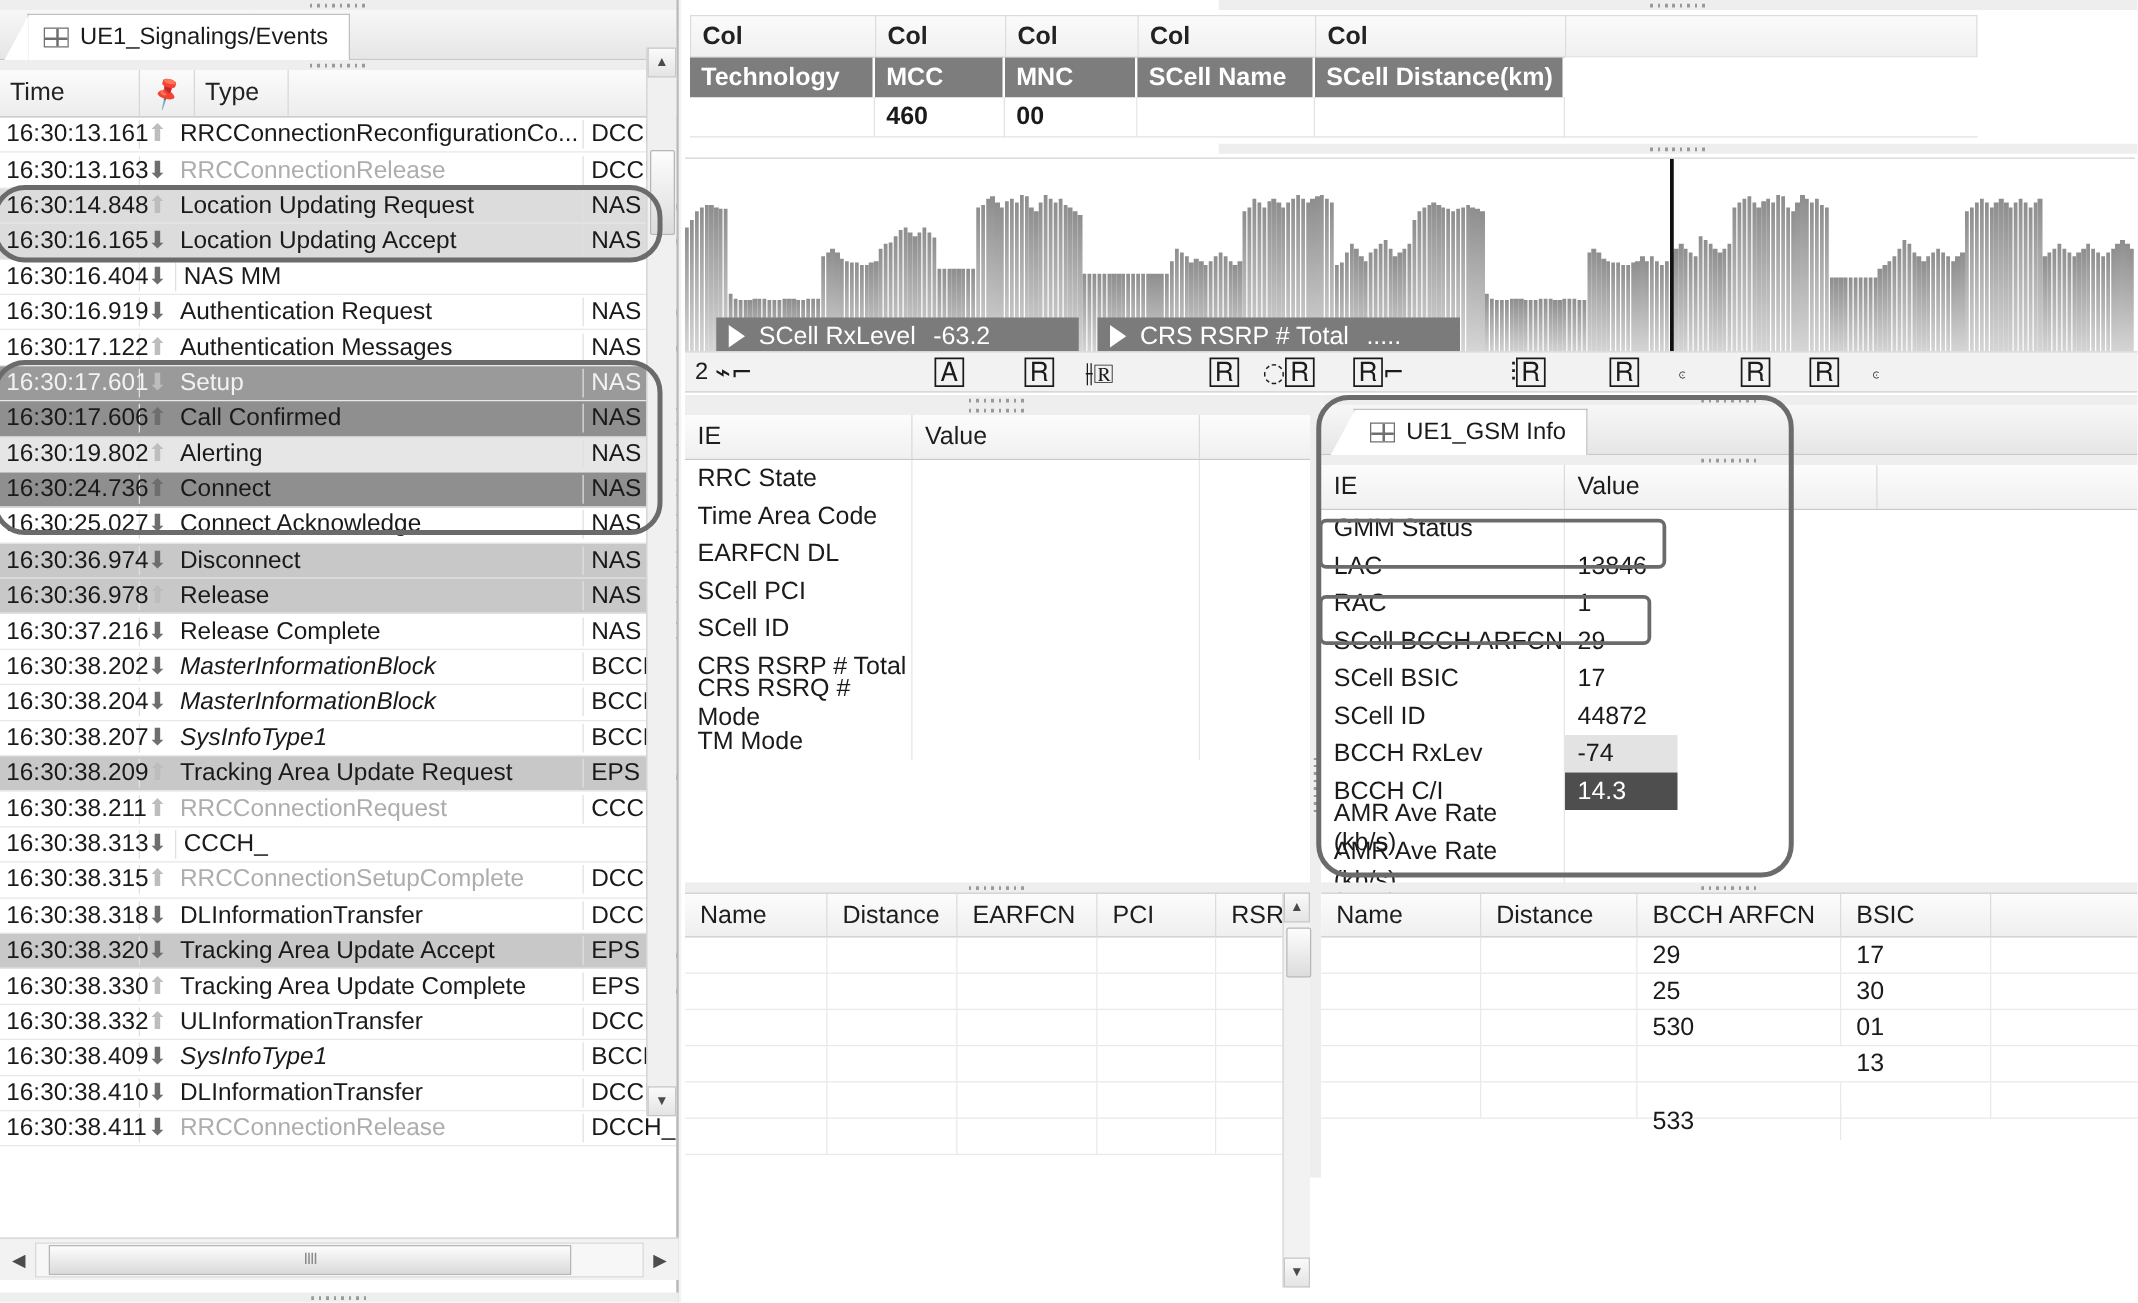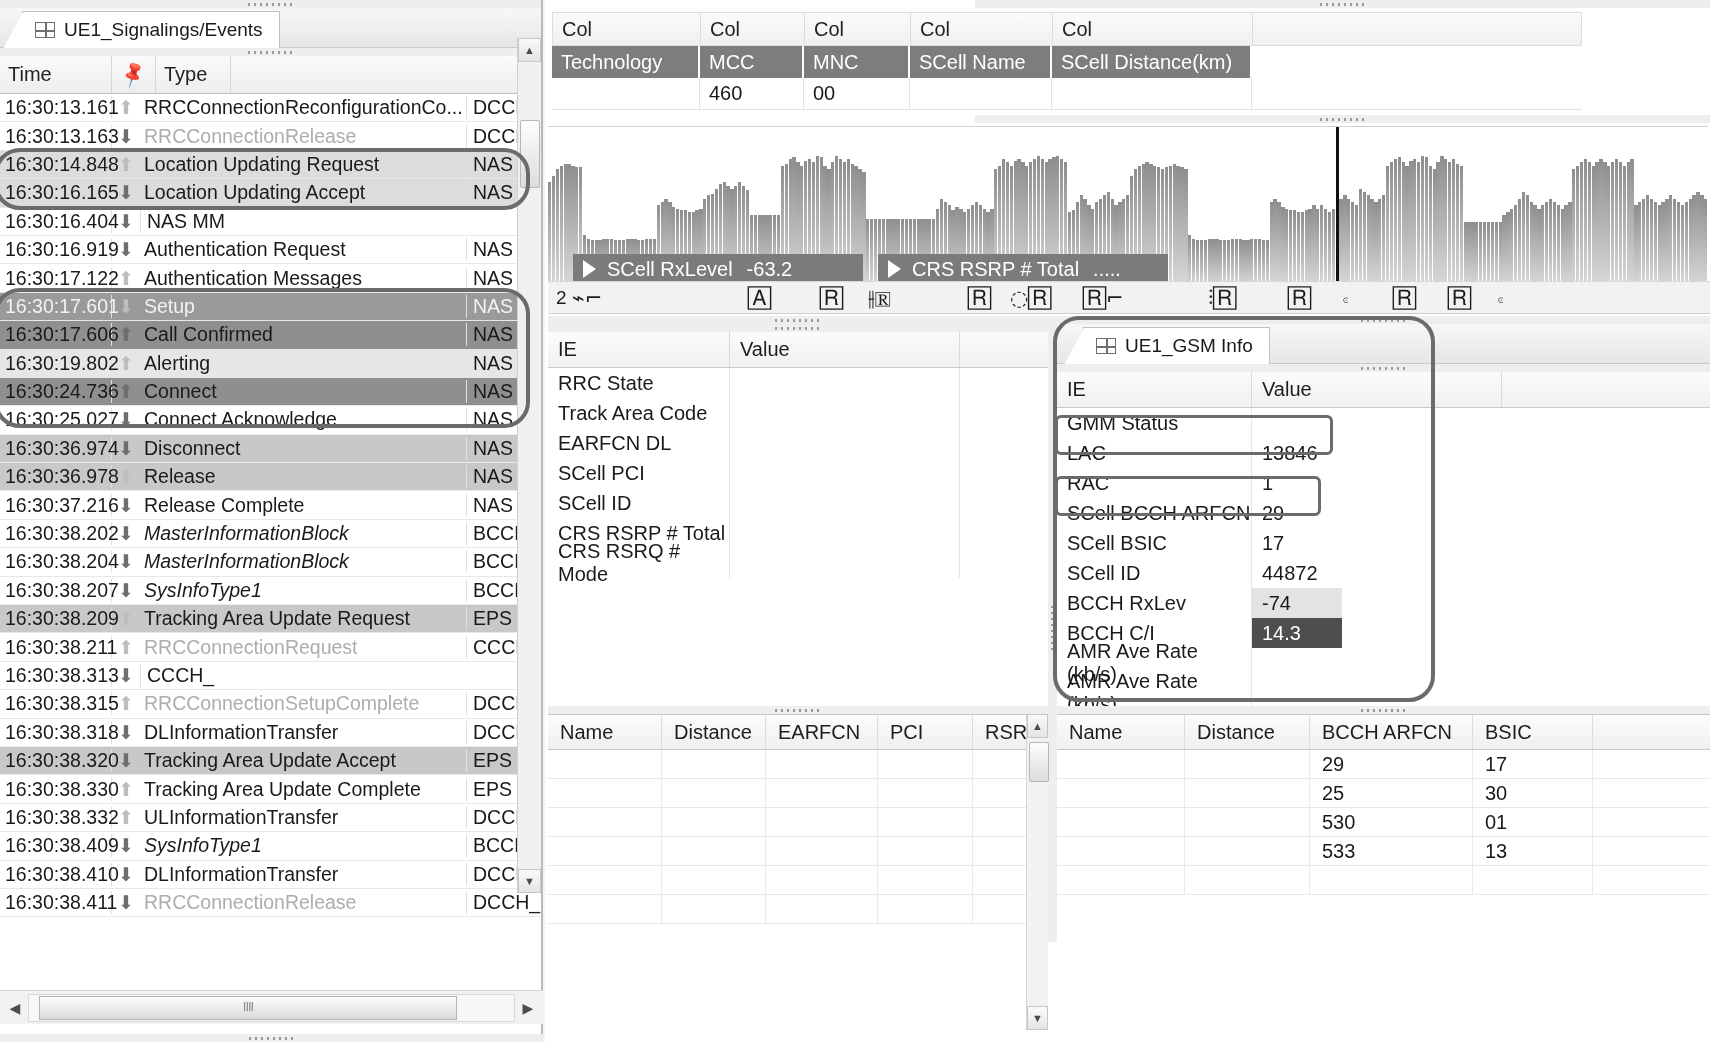--- a/index.html
+++ b/index.html
@@ -103,21 +103,21 @@
   .hTrack{ flex:1; height:28px; position:relative; background:#f7f7f7; border:1px solid #d8d8d8; }
   .hThumb{ position:absolute; left:10px; top:1px; width:418px; height:24px;
            background:linear-gradient(#fdfdfd,#dadada); border:1px solid #b5b5b5; }
   .hThumb::after{ content:"IIII"; position:absolute; left:50%; top:2px; transform:translateX(-50%);
                   font-size:13px; color:#8c8c8c; letter-spacing:-1px; }
 
   
   #rightArea{ position:absolute; left:545px; top:0; width:1165px; height:1042px; background:#ffffff; }
 
   
-  #colTable{ position:absolute; left:7px; top:12px; right:14px; }
+  #colTable{ position:absolute; left:7px; top:12px; right:14px;font-weight:bold; }
   .colRow{ display:flex; }
   .colHdr .cell{
     height:34px; background:linear-gradient(#fbfbfb,#f0f0f0);
     border:1px solid #dcdcdc; border-right:none;
     display:flex; align-items:center; padding-left:9px; font-size:20px; color:#222;
   }
   .colHdr .cell:last-child{ border-right:1px solid #dcdcdc; }
   .colNames .cell{
     height:32px; background:#7d7d7d; color:#ffffff;
     border-right:2px solid #ffffff;
@@ -783,21 +783,21 @@
       <div style="width:230px;">Value</div>
       <div style="flex:1;border-right:none;"></div>
     </div>
     <div id="lteRows">
         <div class="ieRow">
           <div class="ie" style="width: 182px;">RRC State</div>
           <div class="val" style="width: 230px; border-right: 1px solid rgb(230, 230, 230);"></div>
           <div class="val" style="flex: 1 1 0%;"></div>
         </div>
         <div class="ieRow">
-          <div class="ie" style="width: 182px;">Track Area Code</div>
+          <div class="ie" style="width: 182px;">Time Area Code</div>
           <div class="val" style="width: 230px; border-right: 1px solid rgb(230, 230, 230);"></div>
           <div class="val" style="flex: 1 1 0%;"></div>
         </div>
         <div class="ieRow">
           <div class="ie" style="width: 182px;">EARFCN DL</div>
           <div class="val" style="width: 230px; border-right: 1px solid rgb(230, 230, 230);"></div>
           <div class="val" style="flex: 1 1 0%;"></div>
         </div>
         <div class="ieRow">
           <div class="ie" style="width: 182px;">SCell PCI</div>
@@ -809,20 +809,25 @@
           <div class="val" style="width: 230px; border-right: 1px solid rgb(230, 230, 230);"></div>
           <div class="val" style="flex: 1 1 0%;"></div>
         </div>
         <div class="ieRow">
           <div class="ie" style="width: 182px;">CRS RSRP # Total</div>
           <div class="val" style="width: 230px; border-right: 1px solid rgb(230, 230, 230);"></div>
           <div class="val" style="flex: 1 1 0%;"></div>
         </div>
         <div class="ieRow">
           <div class="ie" style="width: 182px;">CRS RSRQ # Mode</div>
+          <div class="val" style="width: 230px; border-right: 1px solid rgb(230, 230, 230);"></div>
+          <div class="val" style="flex: 1 1 0%;"></div>
+        </div>
+        <div class="ieRow">
+          <div class="ie" style="width: 182px;">TM Mode</div>
           <div class="val" style="width: 230px; border-right: 1px solid rgb(230, 230, 230);"></div>
           <div class="val" style="flex: 1 1 0%;"></div>
         </div>
       </div>
   </div>
 
   <div class="infoPanel" style="left:1057px;top:316px;width:653px;height:390px;">
     <div class="grip"></div>
     <div class="tabstrip">
       <div class="tab" style="left:26px;">
@@ -978,21 +983,21 @@
         <div class="btRow">
           <div style="width: 128px;"></div>
           <div style="width: 125px;"></div>
           <div style="width: 163px;">530</div>
           <div style="width: 120px;">01</div>
           <div style="flex: 1 1 0%; border-right: none;"></div>
         </div>
         <div class="btRow">
           <div style="width: 128px;"></div>
           <div style="width: 125px;"></div>
-          <div style="width: 163px;">533</div>
+          <div style="width: 163px; margin-top: 46px;">533</div>
           <div style="width: 120px;">13</div>
           <div style="flex: 1 1 0%; border-right: none;"></div>
         </div>
         <div class="btRow">
           <div style="width: 128px;"></div>
           <div style="width: 125px;"></div>
           <div style="width: 163px;"></div>
           <div style="width: 120px;"></div>
           <div style="flex: 1 1 0%; border-right: none;"></div>
         </div>

